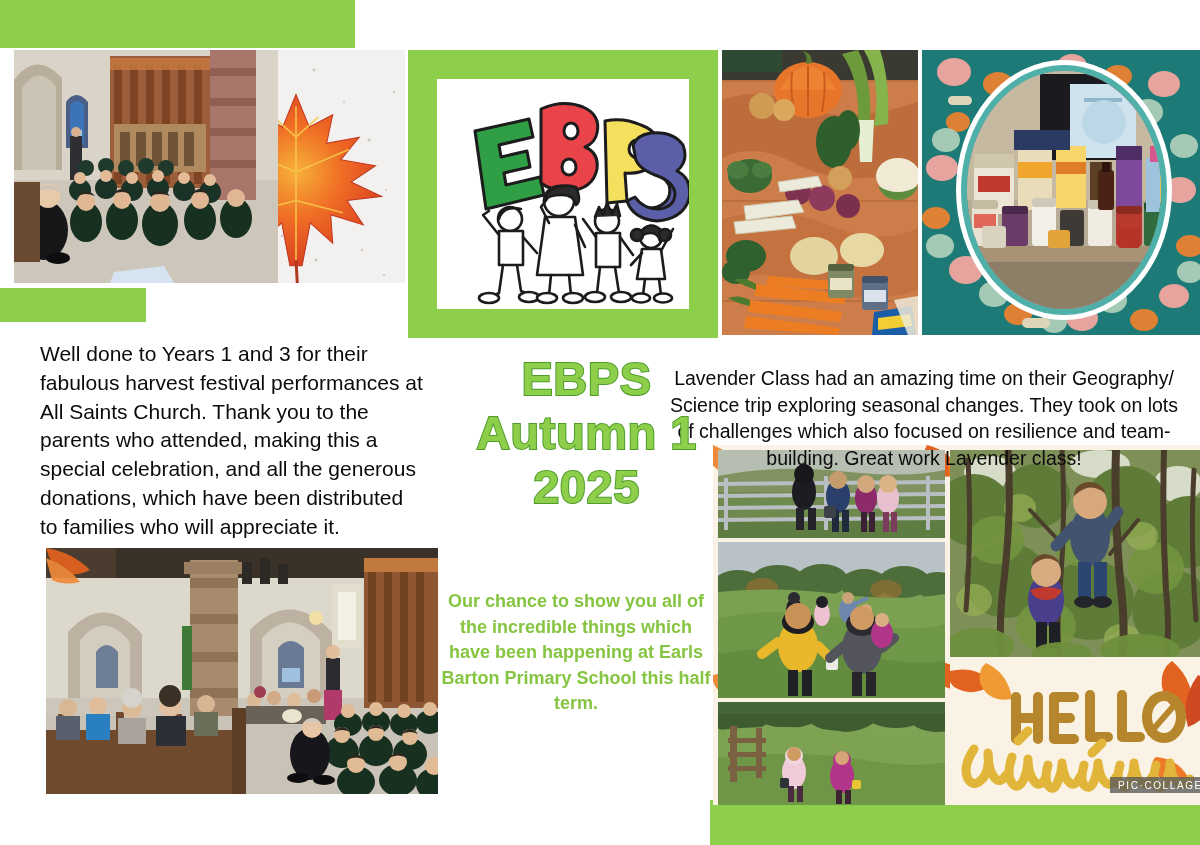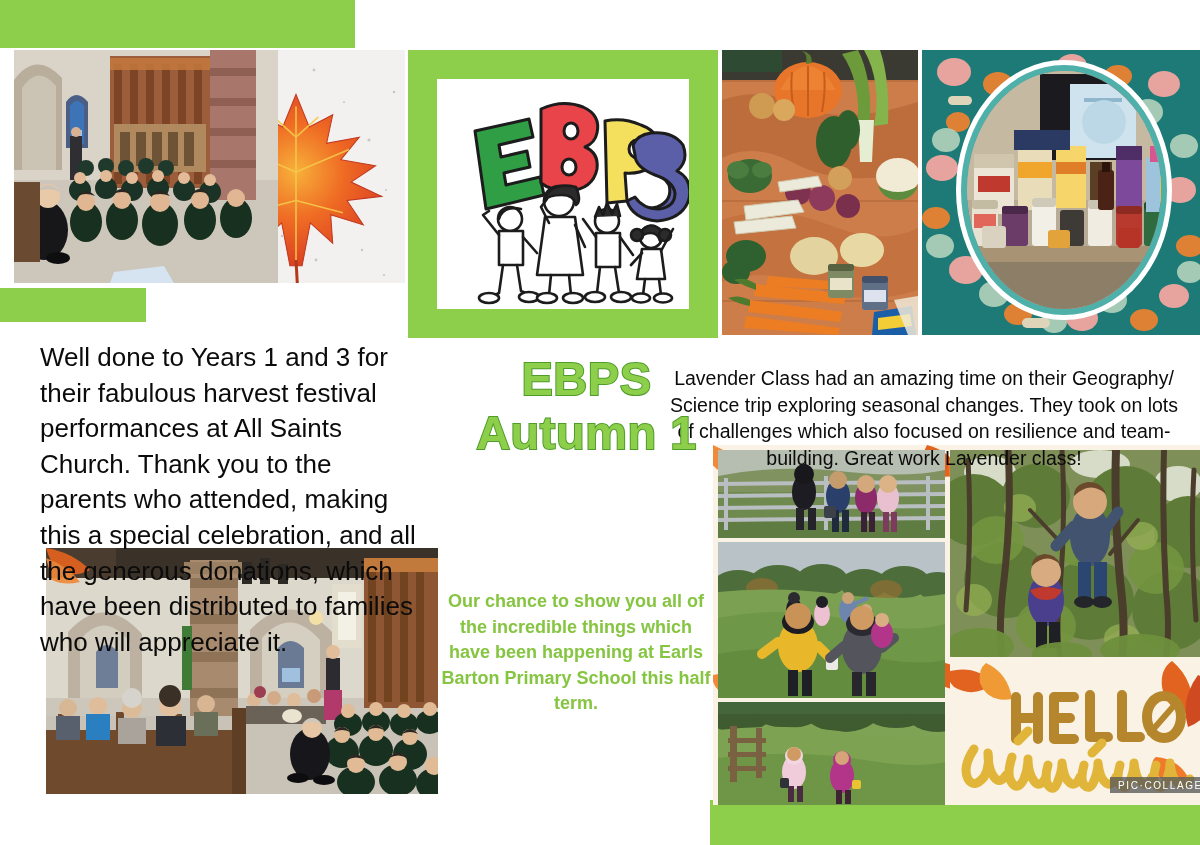--- a/index.html
+++ b/index.html
@@ -63,21 +63,21 @@
   #trip-bg { left: 713px; top: 445px; width: 487px; height: 360px; background: #faf2e4; }
   #trip-1 { left: 718px; top: 450px; width: 227px; height: 88px; }
   #trip-2 { left: 718px; top: 542px; width: 227px; height: 156px; }
   #trip-3 { left: 718px; top: 702px; width: 227px; height: 103px; }
   #trip-tree { left: 950px; top: 450px; width: 250px; height: 207px; }
   #hello-autumn { left: 950px; top: 661px; width: 250px; height: 144px; }
 
   
   #left-text {
     left: 40px; top: 340px; width: 385px;
-    font-size: 26px;
+    font-size: 21px;
     line-height: 1.37;
     color: #0b0b0b;
     font-family: "Liberation Sans", sans-serif;
   }
   #right-text {
     left: 660px; top: 365px; width: 528px;
     font-size: 19.5px;
     line-height: 1.36;
     color: #0b0b0b;
     text-align: center;
@@ -948,17 +948,18 @@
     </svg>
   </div>
 
   <p class="abs" id="left-text" style="margin:0;">Well done to Years 1 and 3 for their fabulous harvest festival performances at All Saints Church. Thank you to the parents who attended, making this a special celebration, and all the generous donations, which have been distributed to families who will appreciate it.</p>
 
   <p class="abs" id="right-text" style="margin:0;">Lavender Class had an amazing time on their Geography/ Science trip exploring seasonal changes. They took on lots of challenges which also focused on resilience and team-building. Great work Lavender class!</p>
 
   <div class="abs" id="center-title">
     <span class="tl">EBPS</span>
     <span class="tl">Autumn 1</span>
+    <span class="tl">2025</span>
   </div>
 
   <p class="abs" id="center-sub" style="margin:0;">Our chance to show you all of the incredible things which have been happening at Earls Barton Primary School this half term.</p>
 
 </div>
 
 </body></html>

